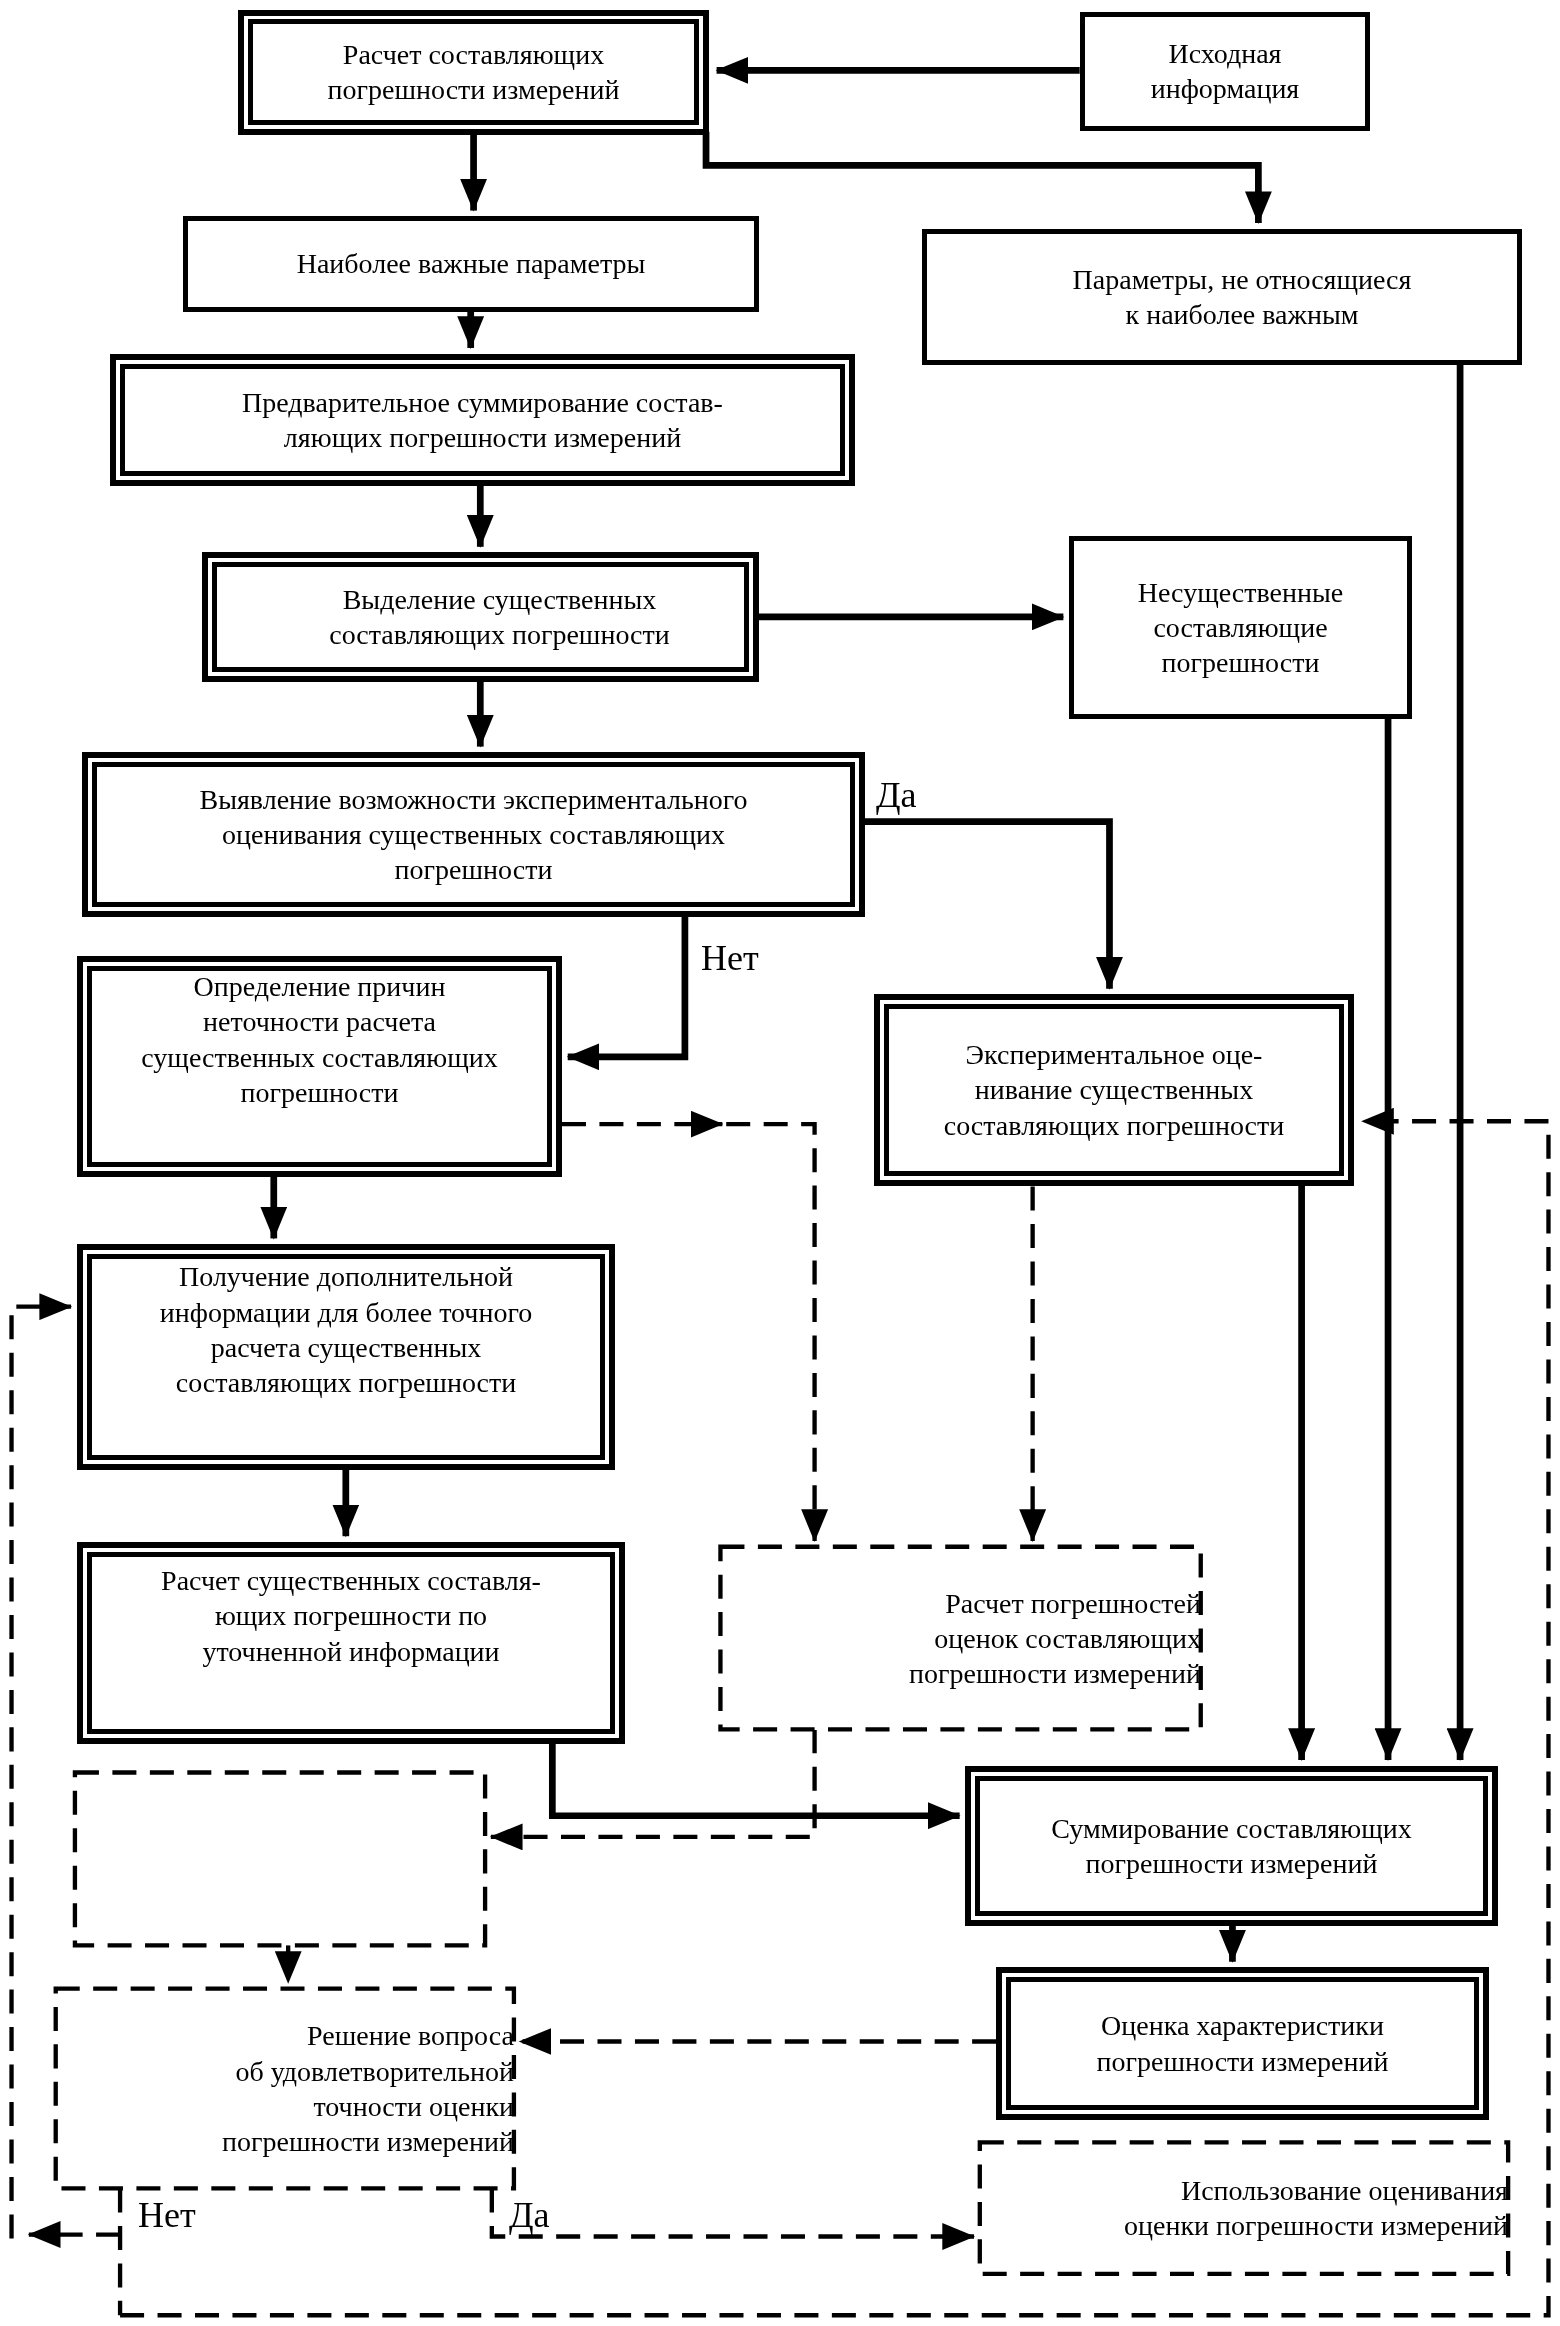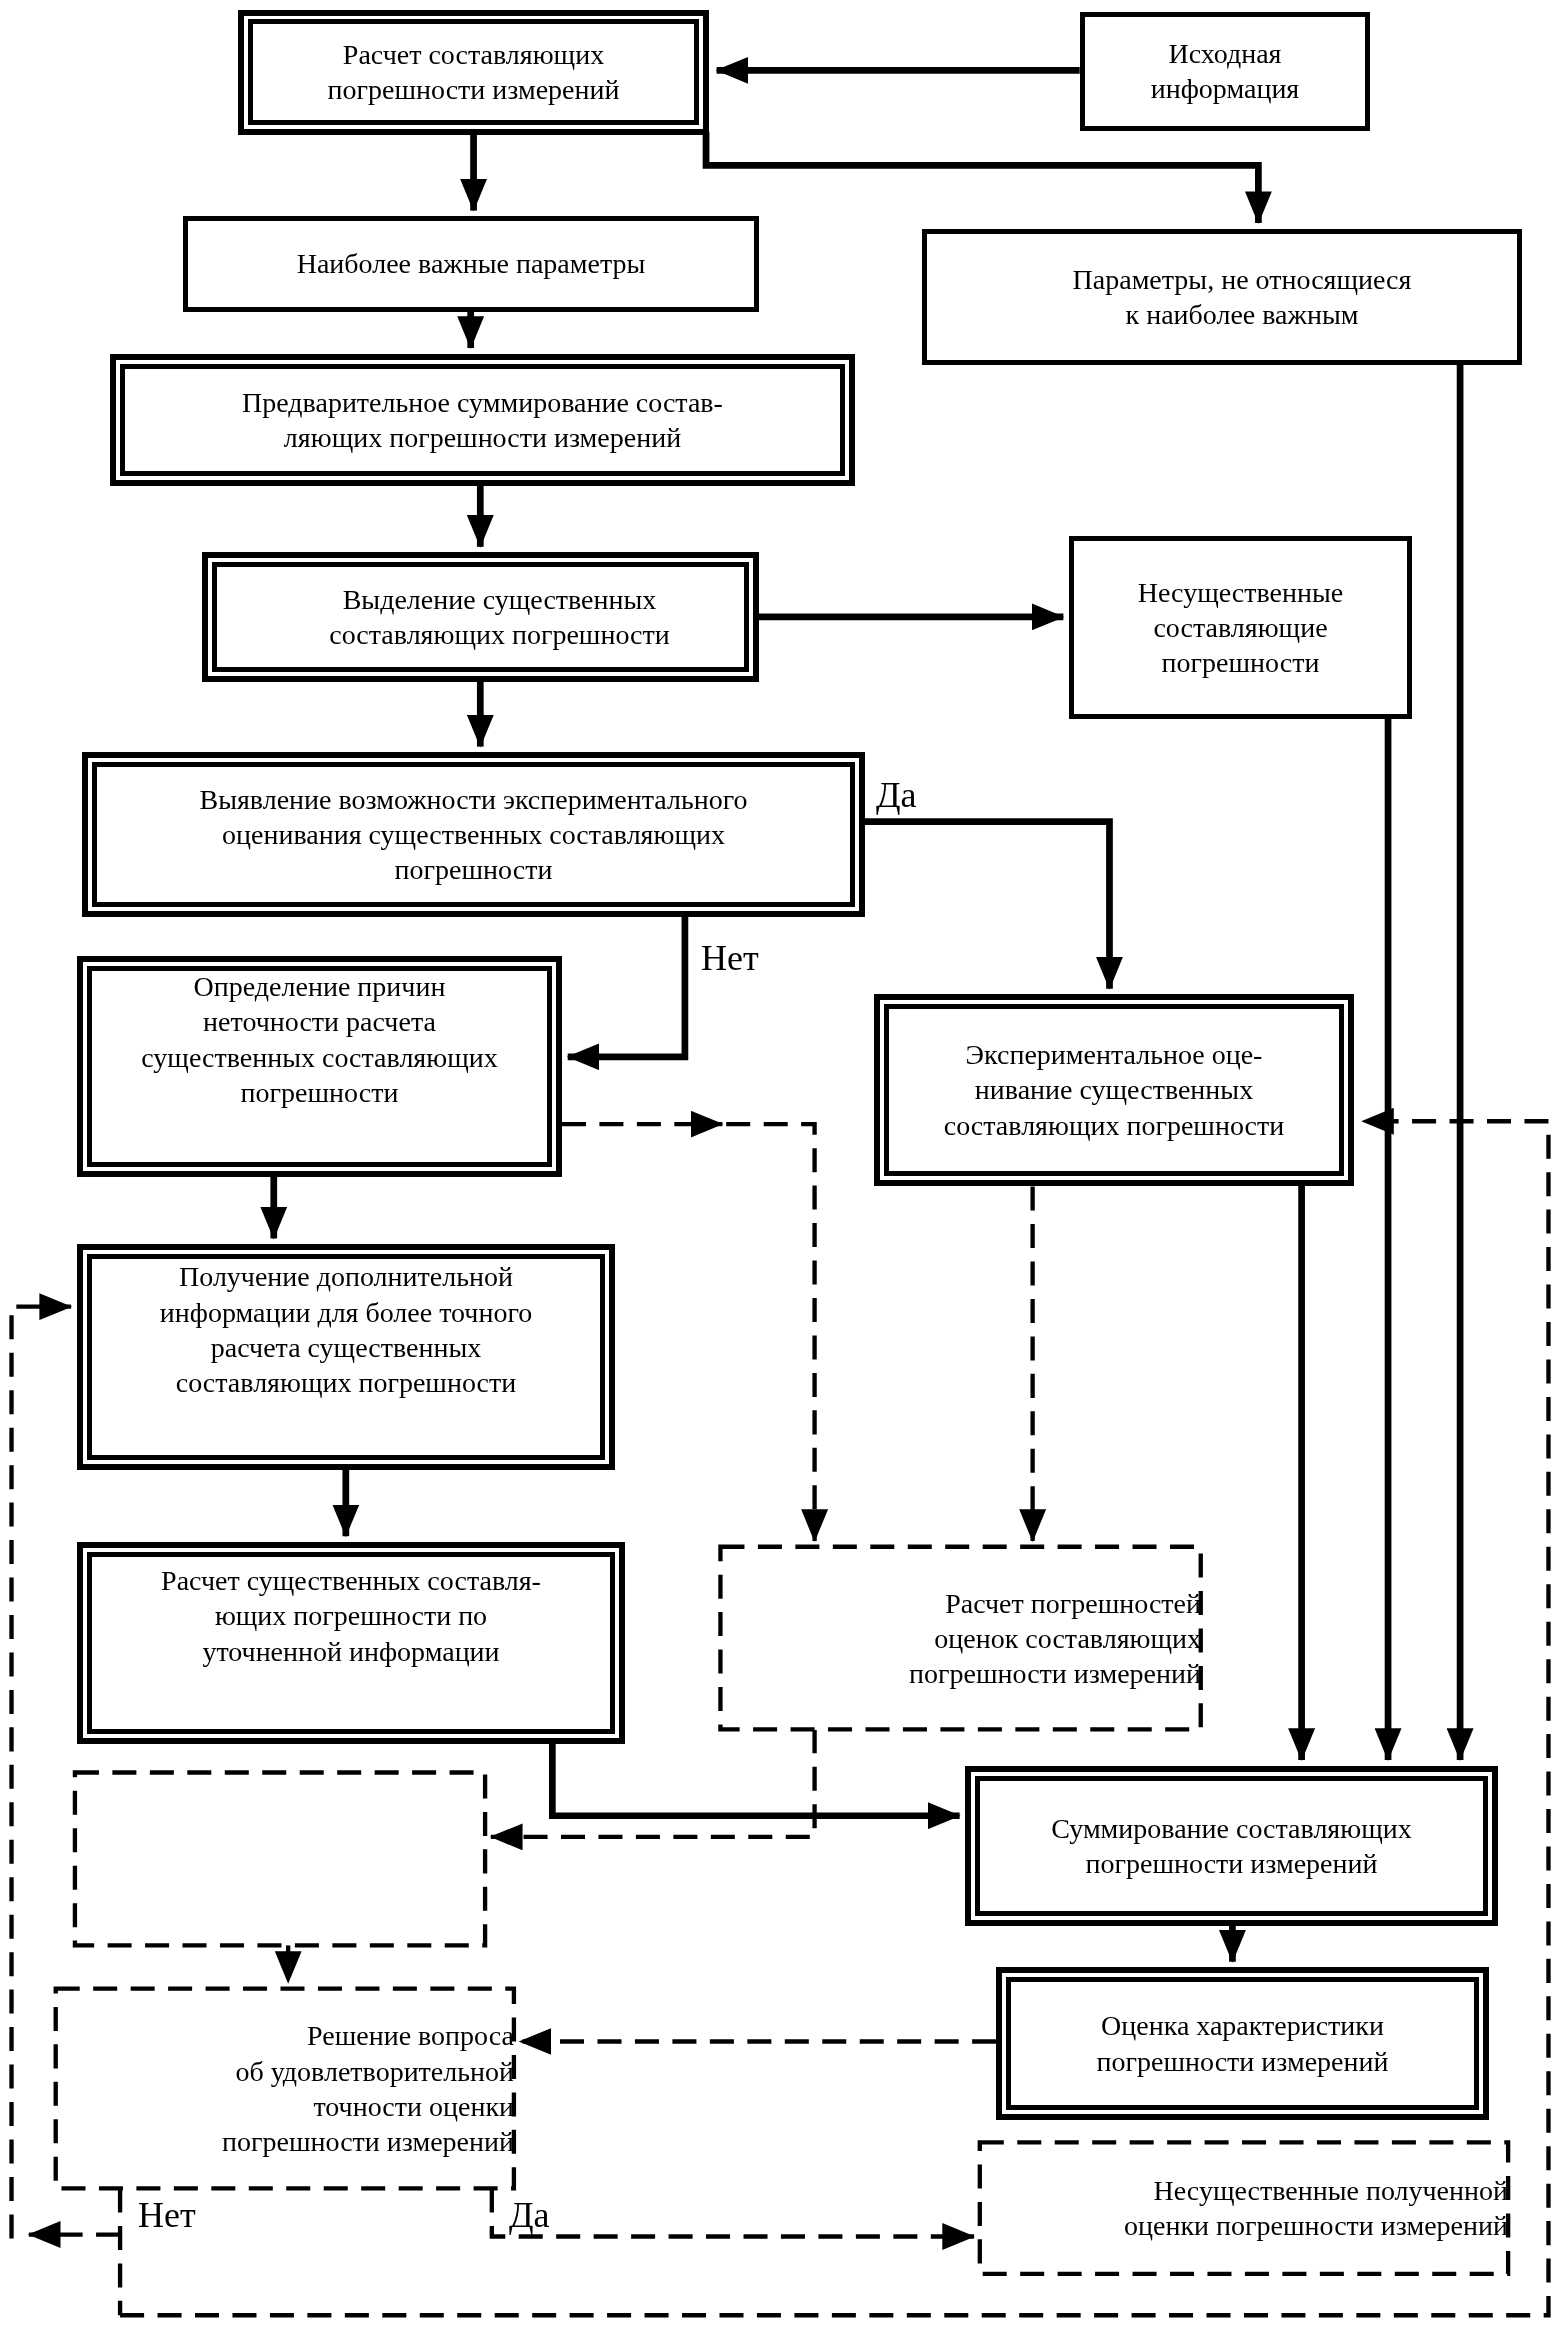--- a/index.html
+++ b/index.html
@@ -148,21 +148,21 @@
   </div>
 
   <div class="node dashedbox" style="left:56px;top:1989px;width:458px;height:200px;">
     <span>Решение вопроса
 об удовлетворительной
 точности оценки
 погрешности измерений</span>
   </div>
 
   <div class="node dashedbox" style="left:980px;top:2142px;width:528px;height:132px;">
-    <span>Несущественные полученной
+    <span>Использование оценивания
 оценки погрешности измерений</span>
   </div>
 
   <svg class="layer-top" width="1560" height="2327" viewBox="0 0 1624 2422">
     <rect class="dash" x="750" y="1610" width="500" height="190"></rect>
     <rect class="dash" x="78" y="1845" width="427" height="180"></rect>
     <rect class="dash" x="58" y="2070" width="477" height="208"></rect>
     <rect class="dash" x="1020" y="2230" width="550" height="137"></rect>
   </svg>
 

